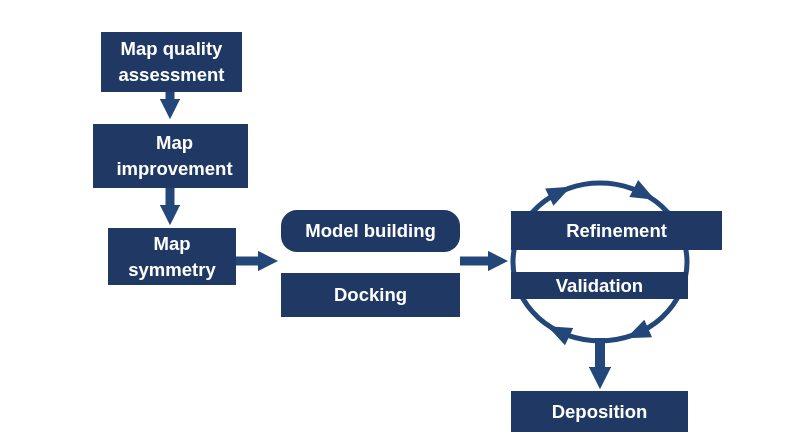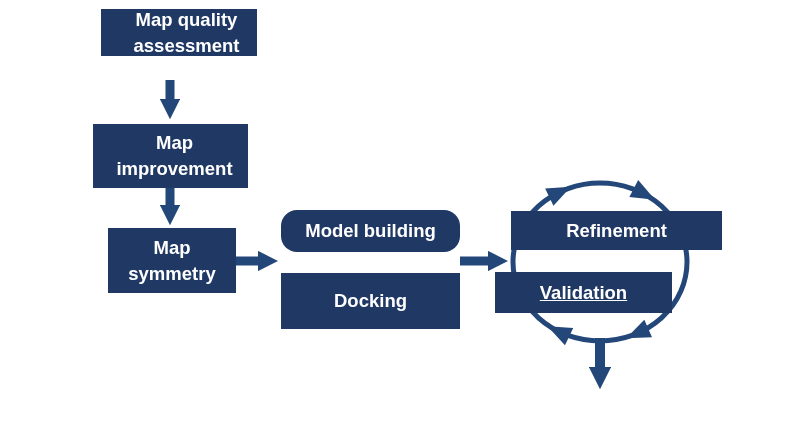--- a/index.html
+++ b/index.html
@@ -41,30 +41,30 @@
     display:flex;
     align-items:center;
     justify-content:center;
     text-align:center;
     font-weight:700;
     font-size:18.5px;
     line-height:26px;
   }
   .node .lbl{display:inline-block;}
   
-  .n-map-quality     {left:101px;top:9px; width:141px;height:47px;padding-left:15px;}
+  .n-map-quality     {left:101px;top:32px; width:141px;height:60px;}
   .n-map-quality .lbl{max-width:116px;}
   .n-map-improvement {left:93px; top:124px;width:155px;height:64px;}
   .n-map-improvement .lbl{max-width:124px;margin-left:8px;}
-  .n-map-symmetry    {left:108px;top:228px;width:128px;height:65px;align-items:center;}
+  .n-map-symmetry    {left:108px;top:228px;width:128px;height:57px;align-items:center;}
   .n-map-symmetry .lbl{max-width:104px;}
   .n-model-building  {left:281px;top:210px;width:179px;height:42px;border-radius:16px;}
-  .n-docking         {left:281px;top:273px;width:179px;height:56px;}
+  .n-docking         {left:281px;top:273px;width:179px;height:44px;}
   .n-refinement      {left:511px;top:211px;width:211px;height:39px;}
-  .n-validation      {left:495px;top:272px;width:177px;height:41px;text-decoration:underline;}
+  .n-validation      {left:511px;top:272px;width:177px;height:27px;}
   .n-deposition      {left:511px;top:391px;width:177px;height:41px;}
 </style>
 </head>
 <body>
 
 <div class="canvas">
 
   <svg class="connectors" width="800" height="443" viewBox="0 0 800 443">
     <defs>
       <marker id="ah" viewBox="0 0 10 10" refX="1" refY="5" markerWidth="2.25" markerHeight="2.25" orient="auto" markerUnits="strokeWidth">
@@ -107,14 +107,17 @@
   </div>
 
   <div class="node n-refinement">
     <span class="lbl">Refinement</span>
   </div>
 
   <div class="node n-validation">
     <span class="lbl">Validation</span>
   </div>
 
+  <div class="node n-deposition">
+    <span class="lbl">Deposition</span>
+  </div>
 
 </div>
 
 </body></html>

